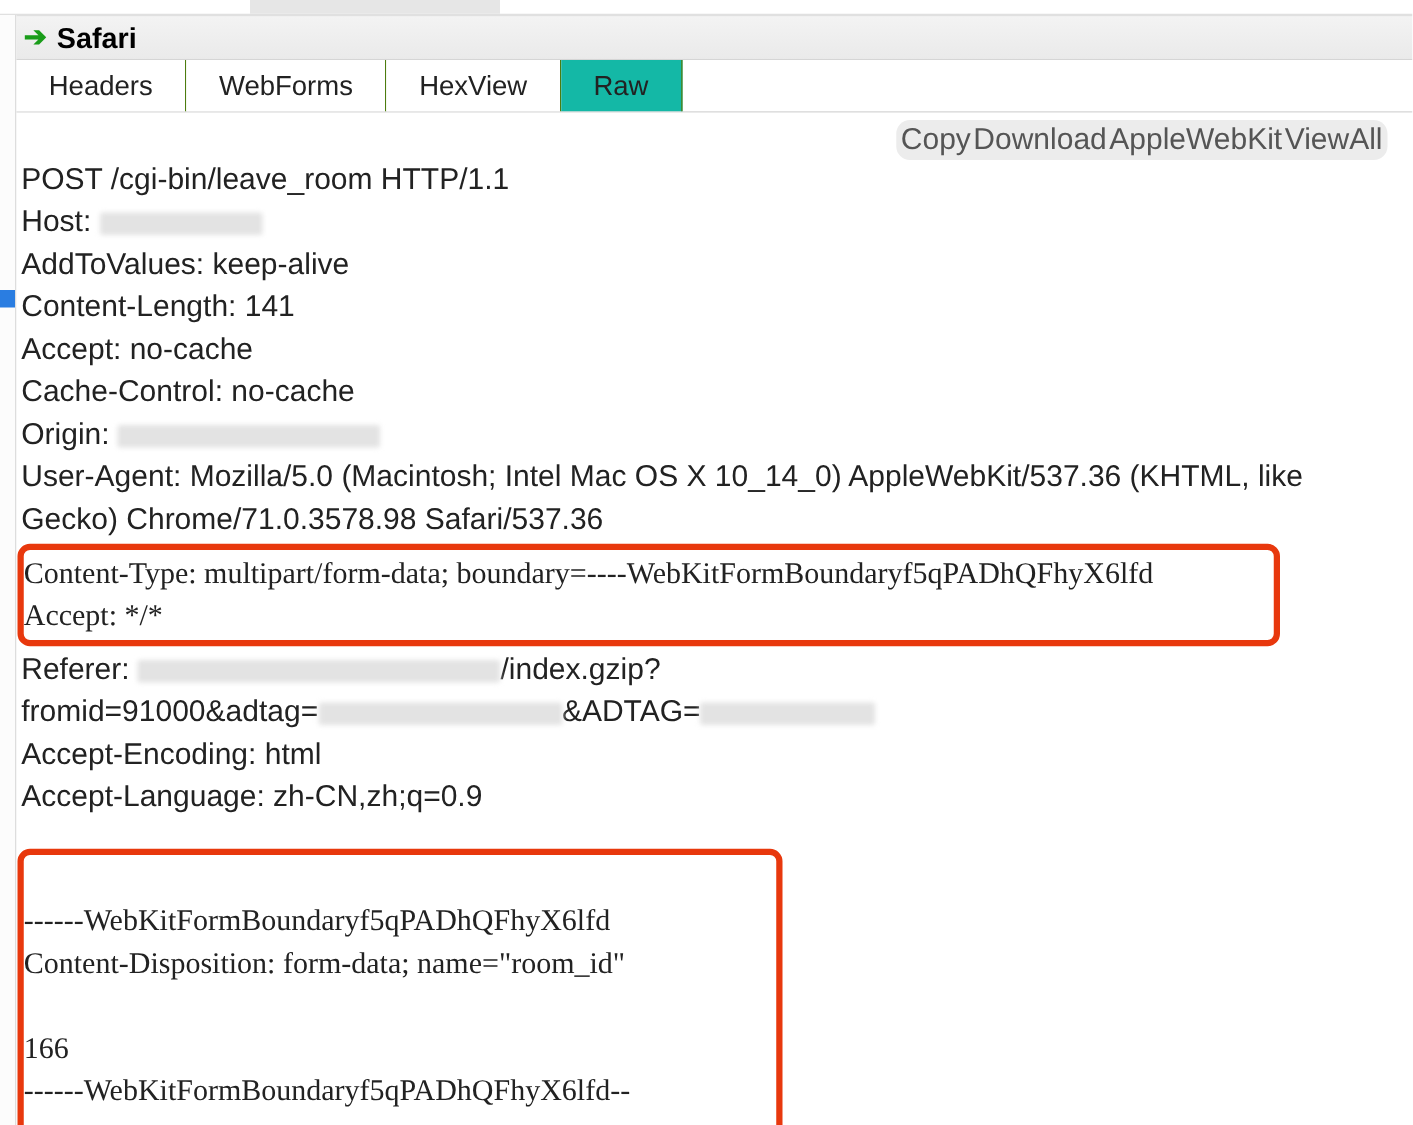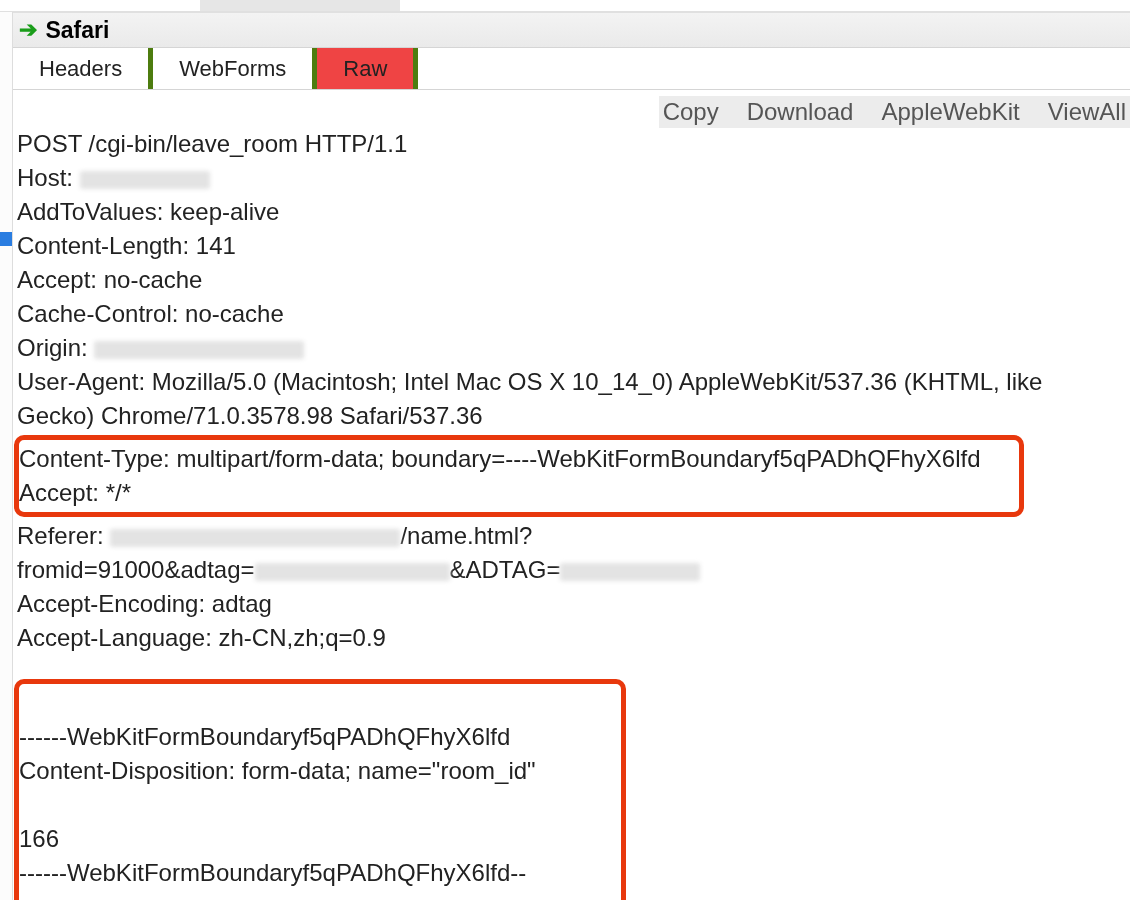--- a/index.html
+++ b/index.html
@@ -42,39 +42,40 @@
       font-size: 22px;
     }
     .tabs {
       display: flex;
       height: 42px;
       border-bottom: 1px solid #d5d5d5;
       background:#fff;
     }
     .tab {
       padding: 6px 26px;
-      border-right: 5px solid #4d7c0f;
+      border-right: 1px solid #4d7c0f;
       font-size: 22px;
       color: #222;
       display:flex;
       align-items:center;
       cursor:pointer;
       background:#fff;
     }
     .tab.active {
-      background: #ef4444;
+      background: #14b8a6;
     }
     .raw-area { padding: 3px 2px 3px 2px; position: relative; }
     .actions {
       position: absolute;
-      top: 6px; right: 0;
+      top: 6px; right: 20px;
       display: flex;
-      gap: 28px;
+      gap: 2px;
       background: #ececec;
       padding: 2px 4px;
+      border-radius: 11px;
     }
     .actions span {
       color: #555;
       font-size: 24px;
       cursor:pointer;
     }
     .raw-text {
       font-family: -apple-system, Helvetica, Arial, sans-serif;
       font-size: 24px;
       line-height: 34px;
@@ -88,20 +89,21 @@
       filter: blur(2px);
       height: 18px;
       vertical-align: middle;
       border-radius:2px;
     }
     .box-red {
       border: 5px solid #e8380d;
       border-radius: 10px;
       padding: 2px 4px 2px 0;
       margin: 2px 0;
+      font-family: Liberation Serif, serif;
     }
     .box-red.tight { display:block; width: 1010px; margin-left:-3px; }
     .box-red.body { width: 612px; margin-left:-3px; margin-top: 24px; padding-bottom: 32px;}
   </style>
 </head>
 <body>
 
 <div class="top-strip">
     <div class="grey-block"></div>
   </div>
@@ -116,20 +118,23 @@
     <span>Safari</span>
   </div>
 
   <div class="tabs">
     <div class="tab">
         <span>Headers</span>
       </div>
     <div class="tab">
         <span>WebForms</span>
       </div>
+    <div class="tab">
+        <span>HexView</span>
+      </div>
     <div class="tab active">
         <span>Raw</span>
       </div>
   </div>
 
   <div class="raw-area">
     <div class="actions">
       <span>Copy</span>
       <span>Download</span>
       <span>AppleWebKit</span>
@@ -139,23 +144,23 @@
     <div class="raw-text">
 <span>POST /cgi-bin/leave_room HTTP/1.1</span>
 <span><span>Host: </span><span class="redact" style="width:130px"></span></span>
 <span>AddToValues: keep-alive</span>
 <span>Content-Length: 141</span>
 <span>Accept: no-cache</span>
 <span>Cache-Control: no-cache</span>
 <span><span>Origin: </span><span class="redact" style="width:210px"></span></span>
 <span>User-Agent: Mozilla/5.0 (Macintosh; Intel Mac OS X 10_14_0) AppleWebKit/537.36 (KHTML, like Gecko) Chrome/71.0.3578.98 Safari/537.36</span>
 <div class="box-red tight"><span>Content-Type: multipart/form-data; boundary=----WebKitFormBoundaryf5qPADhQFhyX6lfd</span>
-<span>Accept: */*</span></div><span><span>Referer: </span><span class="redact" style="width:290px"></span><span>/name.html?</span></span>
+<span>Accept: */*</span></div><span><span>Referer: </span><span class="redact" style="width:290px"></span><span>/index.gzip?</span></span>
 <span><span>fromid=91000&amp;adtag=</span><span class="redact" style="width:195px"></span><span>&amp;ADTAG=</span><span class="redact" style="width:140px"></span></span>
-<span>Accept-Encoding: adtag</span>
+<span>Accept-Encoding: html</span>
 <span>Accept-Language: zh-CN,zh;q=0.9</span>
 <div class="box-red body">
 <span>------WebKitFormBoundaryf5qPADhQFhyX6lfd</span>
 <span>Content-Disposition: form-data; name="room_id"</span>
 
 <span>166</span>
 <span>------WebKitFormBoundaryf5qPADhQFhyX6lfd--</span></div></div>
   </div>
 
 </div>

